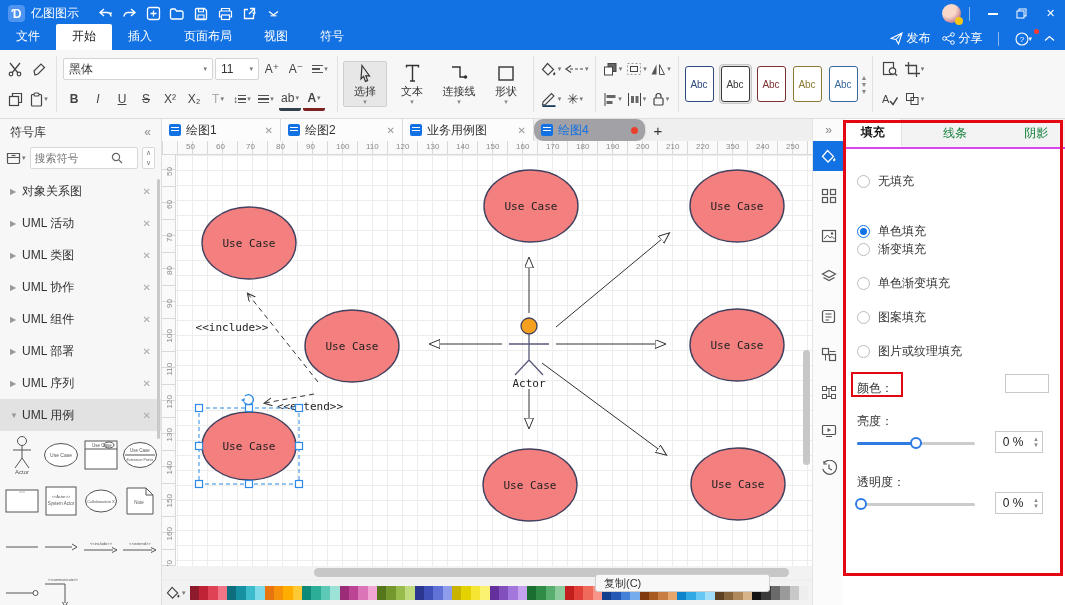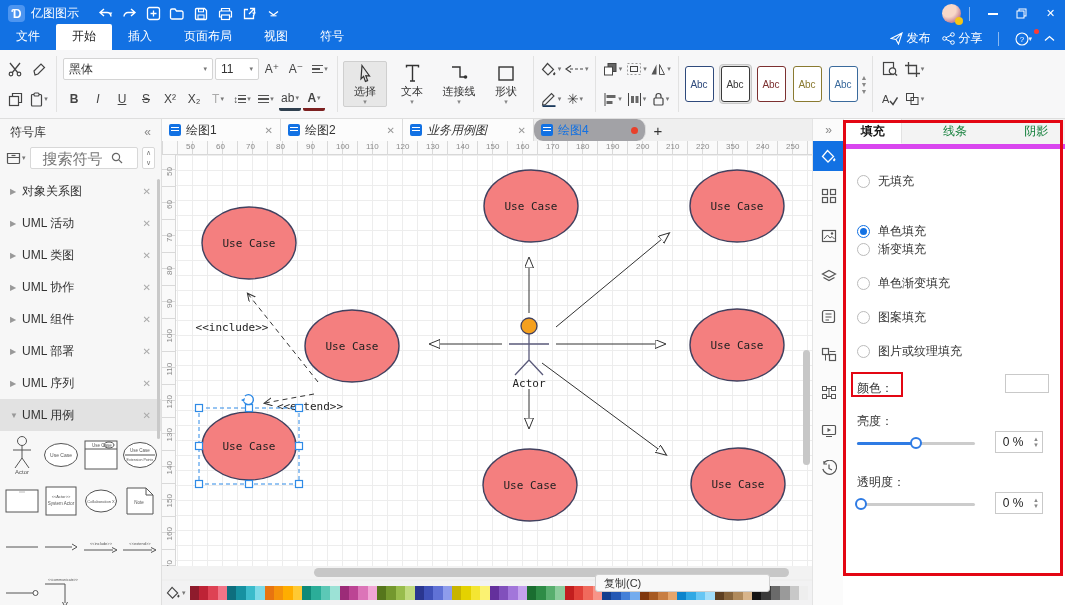--- a/index.html
+++ b/index.html
@@ -60,21 +60,21 @@
   .bars { display:inline-flex; flex-direction:column; gap:2px; }
   .bars i { display:block; width:11px; height:1.5px; background:#555; }
 
   
   .sidebar { position:absolute; left:0; top:119px; width:162px; height:486px; background:#F7F7F7; border-right:1px solid #DFDFDF; }
   .sb-head { height:26px; display:flex; align-items:center; justify-content:space-between; padding:0 10px; font-size:12px; color:#333; }
   .sb-search { display:flex; align-items:center; gap:4px; padding:2px 6px 6px; }
   .sb-lib { color:#555; cursor:pointer; display:flex; align-items:center; }
   .sb-input { flex:1; height:22px; background:#fff; border:1px solid #D8D8D8; border-radius:2px;
     display:flex; align-items:center; padding:0 4px; }
-  .sb-input input { border:0; outline:0; width:76px; font-size:15px; color:#999; background:transparent;text-align:center; }
+  .sb-input input { border:0; outline:0; width:76px; font-size:11px; color:#999; background:transparent; }
   .sb-updown { border:1px solid #D8D8D8; background:#fff; border-radius:2px; display:flex; flex-direction:column; font-size:7px; color:#777; }
   .sb-updown span { padding:1px 3px; cursor:pointer; line-height:8px; }
   .cat-row { height:32px; display:flex; align-items:center; padding:0 10px; cursor:pointer; color:#333; }
   .cat-row.expanded { background:#E2E2E2; }
   .cat-arrow { width:12px; font-size:8px; color:#999; }
   .cat-label { flex:1; font-size:12px; }
   .cat-close { color:#AAA; font-size:10px; cursor:pointer; }
   .sym-grid { display:grid; grid-template-columns:repeat(4,1fr); gap:2px 0; padding:2px 2px; }
   .sym { height:44px; display:flex; align-items:center; justify-content:center; cursor:pointer; }
   .sym svg { display:block; }
@@ -108,21 +108,21 @@
     border:1px solid #CFCFCF; border-radius:3px; font-size:11px; color:#333; display:flex; align-items:center; padding:0 8px; z-index:6; }
   .palette { position:absolute; left:0; top:462px; width:650px; height:24px; background:#F2F2F3; display:flex; align-items:center; padding:0 4px; }
   .pal-swatches { display:flex; flex:1; height:14px; margin-left:4px; }
   .pal-swatches div { flex:1; cursor:pointer; }
 
   
   .rstrip { position:absolute; left:812px; top:119px; width:31px; height:486px; background:#FBFBFB; border-left:1px solid #E4E4E4; }
   .rs-ic { width:31px; height:30px; display:flex; align-items:center; justify-content:center; color:#555; cursor:pointer; }
   .rs-ic.active { background:#1271E3; color:#fff; }
   .rpanel { position:absolute; left:843px; top:119px; width:222px; height:486px; background:#fff; }
-  .ptabs { display:flex; height:30px; background:#F3F3F3; border-bottom:5px solid #d946ef;gap:24px; }
+  .ptabs { display:flex; height:30px; background:#F3F3F3; border-bottom:2px solid #d946ef;gap:24px; }
   .ptab { flex:1; display:flex; align-items:center; justify-content:center; font-size:12px; color:#15803d; cursor:pointer; }
   .ptab.active { background:#fff; color:#111; font-weight:bold; border-right:1px solid #E2E2E2; border-left:1px solid #E2E2E2; border-bottom:1px solid #fff; }
   .popt { position:absolute; left:14px; display:flex; align-items:center; gap:8px; cursor:pointer; }
   .radio { width:13px; height:13px; border-radius:50%; border:1px solid #BBB; background:#fff; position:relative; flex:none; }
   .radio.sel { border-color:#1271E3; }
   .radio.sel:after { content:""; position:absolute; left:2px; top:2px; width:7px; height:7px; border-radius:50%; background:#1271E3; }
   .plabel { position:absolute; left:14px; font-size:12px; color:#333; }
   .swatch-box { position:absolute; left:162px; width:44px; height:19px; background:#fff; border:1px solid #C9C9C9; cursor:pointer; }
   .slider { position:absolute; left:14px; width:118px; height:12px; cursor:pointer; }
   .slider .track { position:absolute; left:0; top:5px; width:100%; height:3px; background:#CCC; border-radius:2px; }
@@ -691,21 +691,21 @@
       <div class="dtab" style="width: 119px;">
         <span class="doc-ic"></span>
         <span>绘图1</span>
         <span class="x">✕</span>
       </div>
       <div class="dtab" style="width: 122px;">
         <span class="doc-ic"></span>
         <span>绘图2</span>
         <span class="x">✕</span>
       </div>
-      <div class="dtab" style="width: 131px; font-style: italic;">
+      <div class="dtab" style="width: 131px;">
         <span class="doc-ic"></span>
         <span>业务用例图</span>
         <span class="x">✕</span>
       </div>
       <div class="dtab active" style="width: 112px; border-radius: 9px;">
         <span class="doc-ic"></span>
         <span>绘图4</span>
         <span class="dot"></span>
       </div>
       <div class="plus">+</div>

